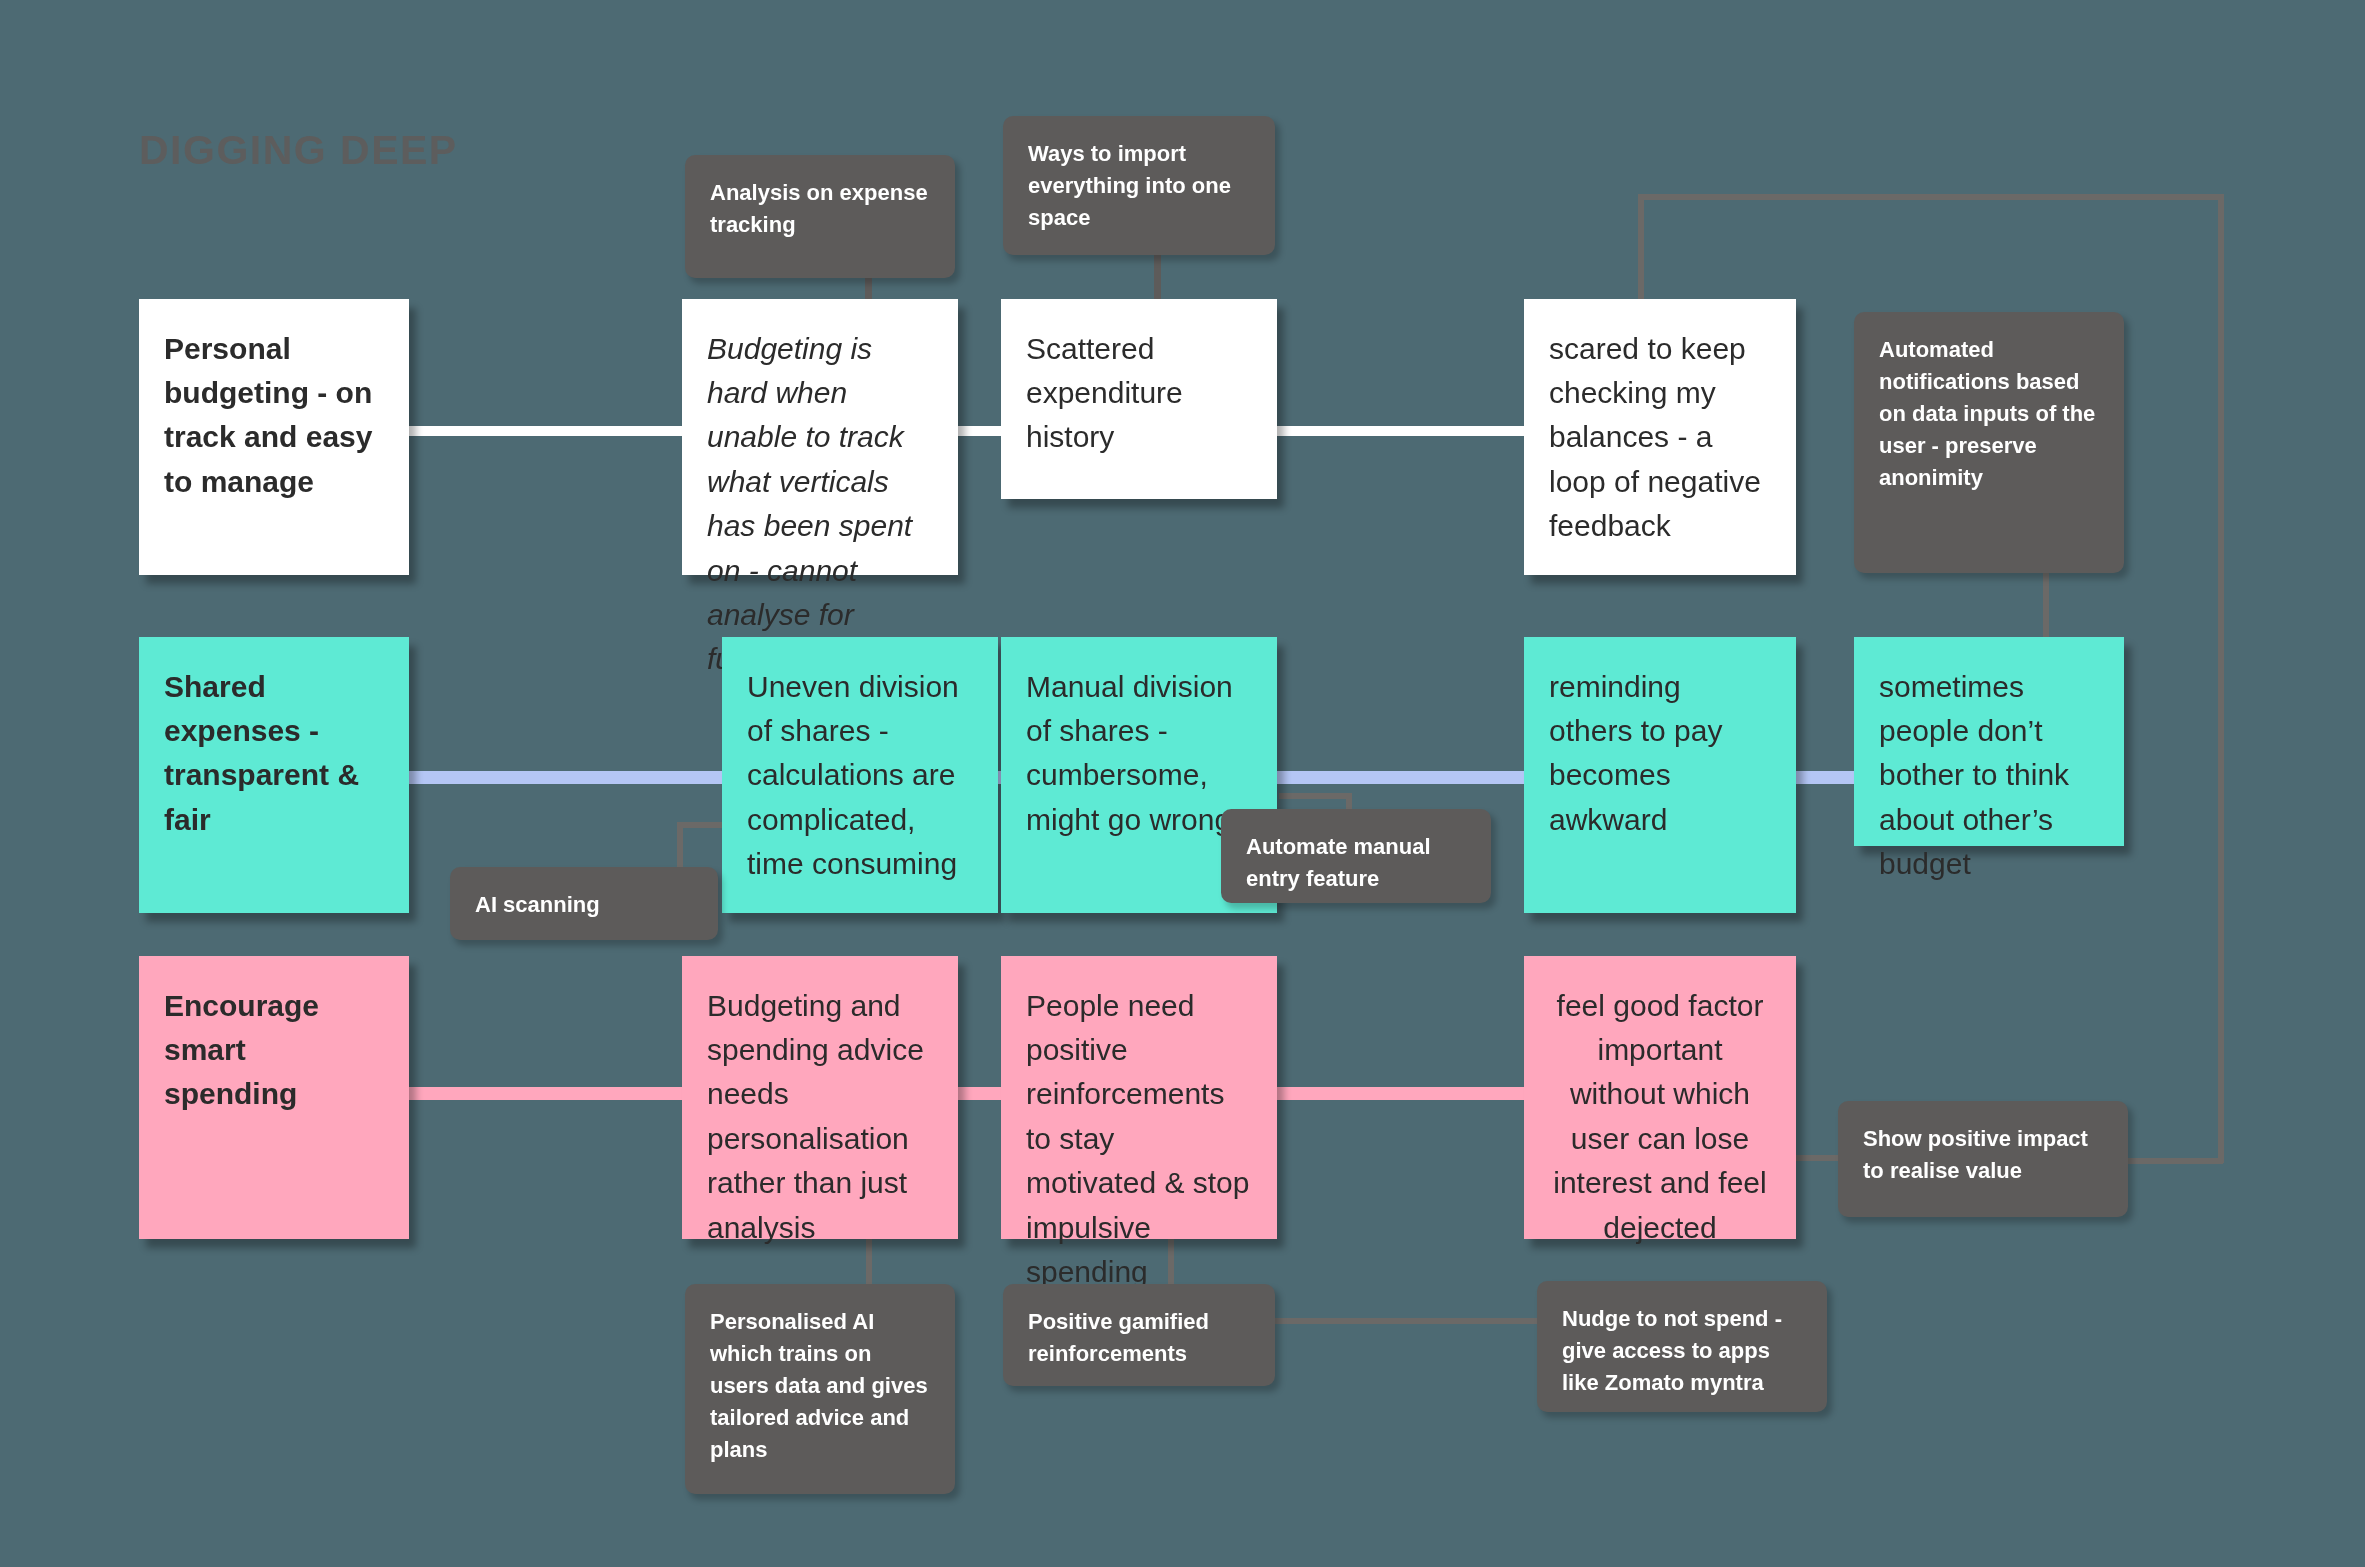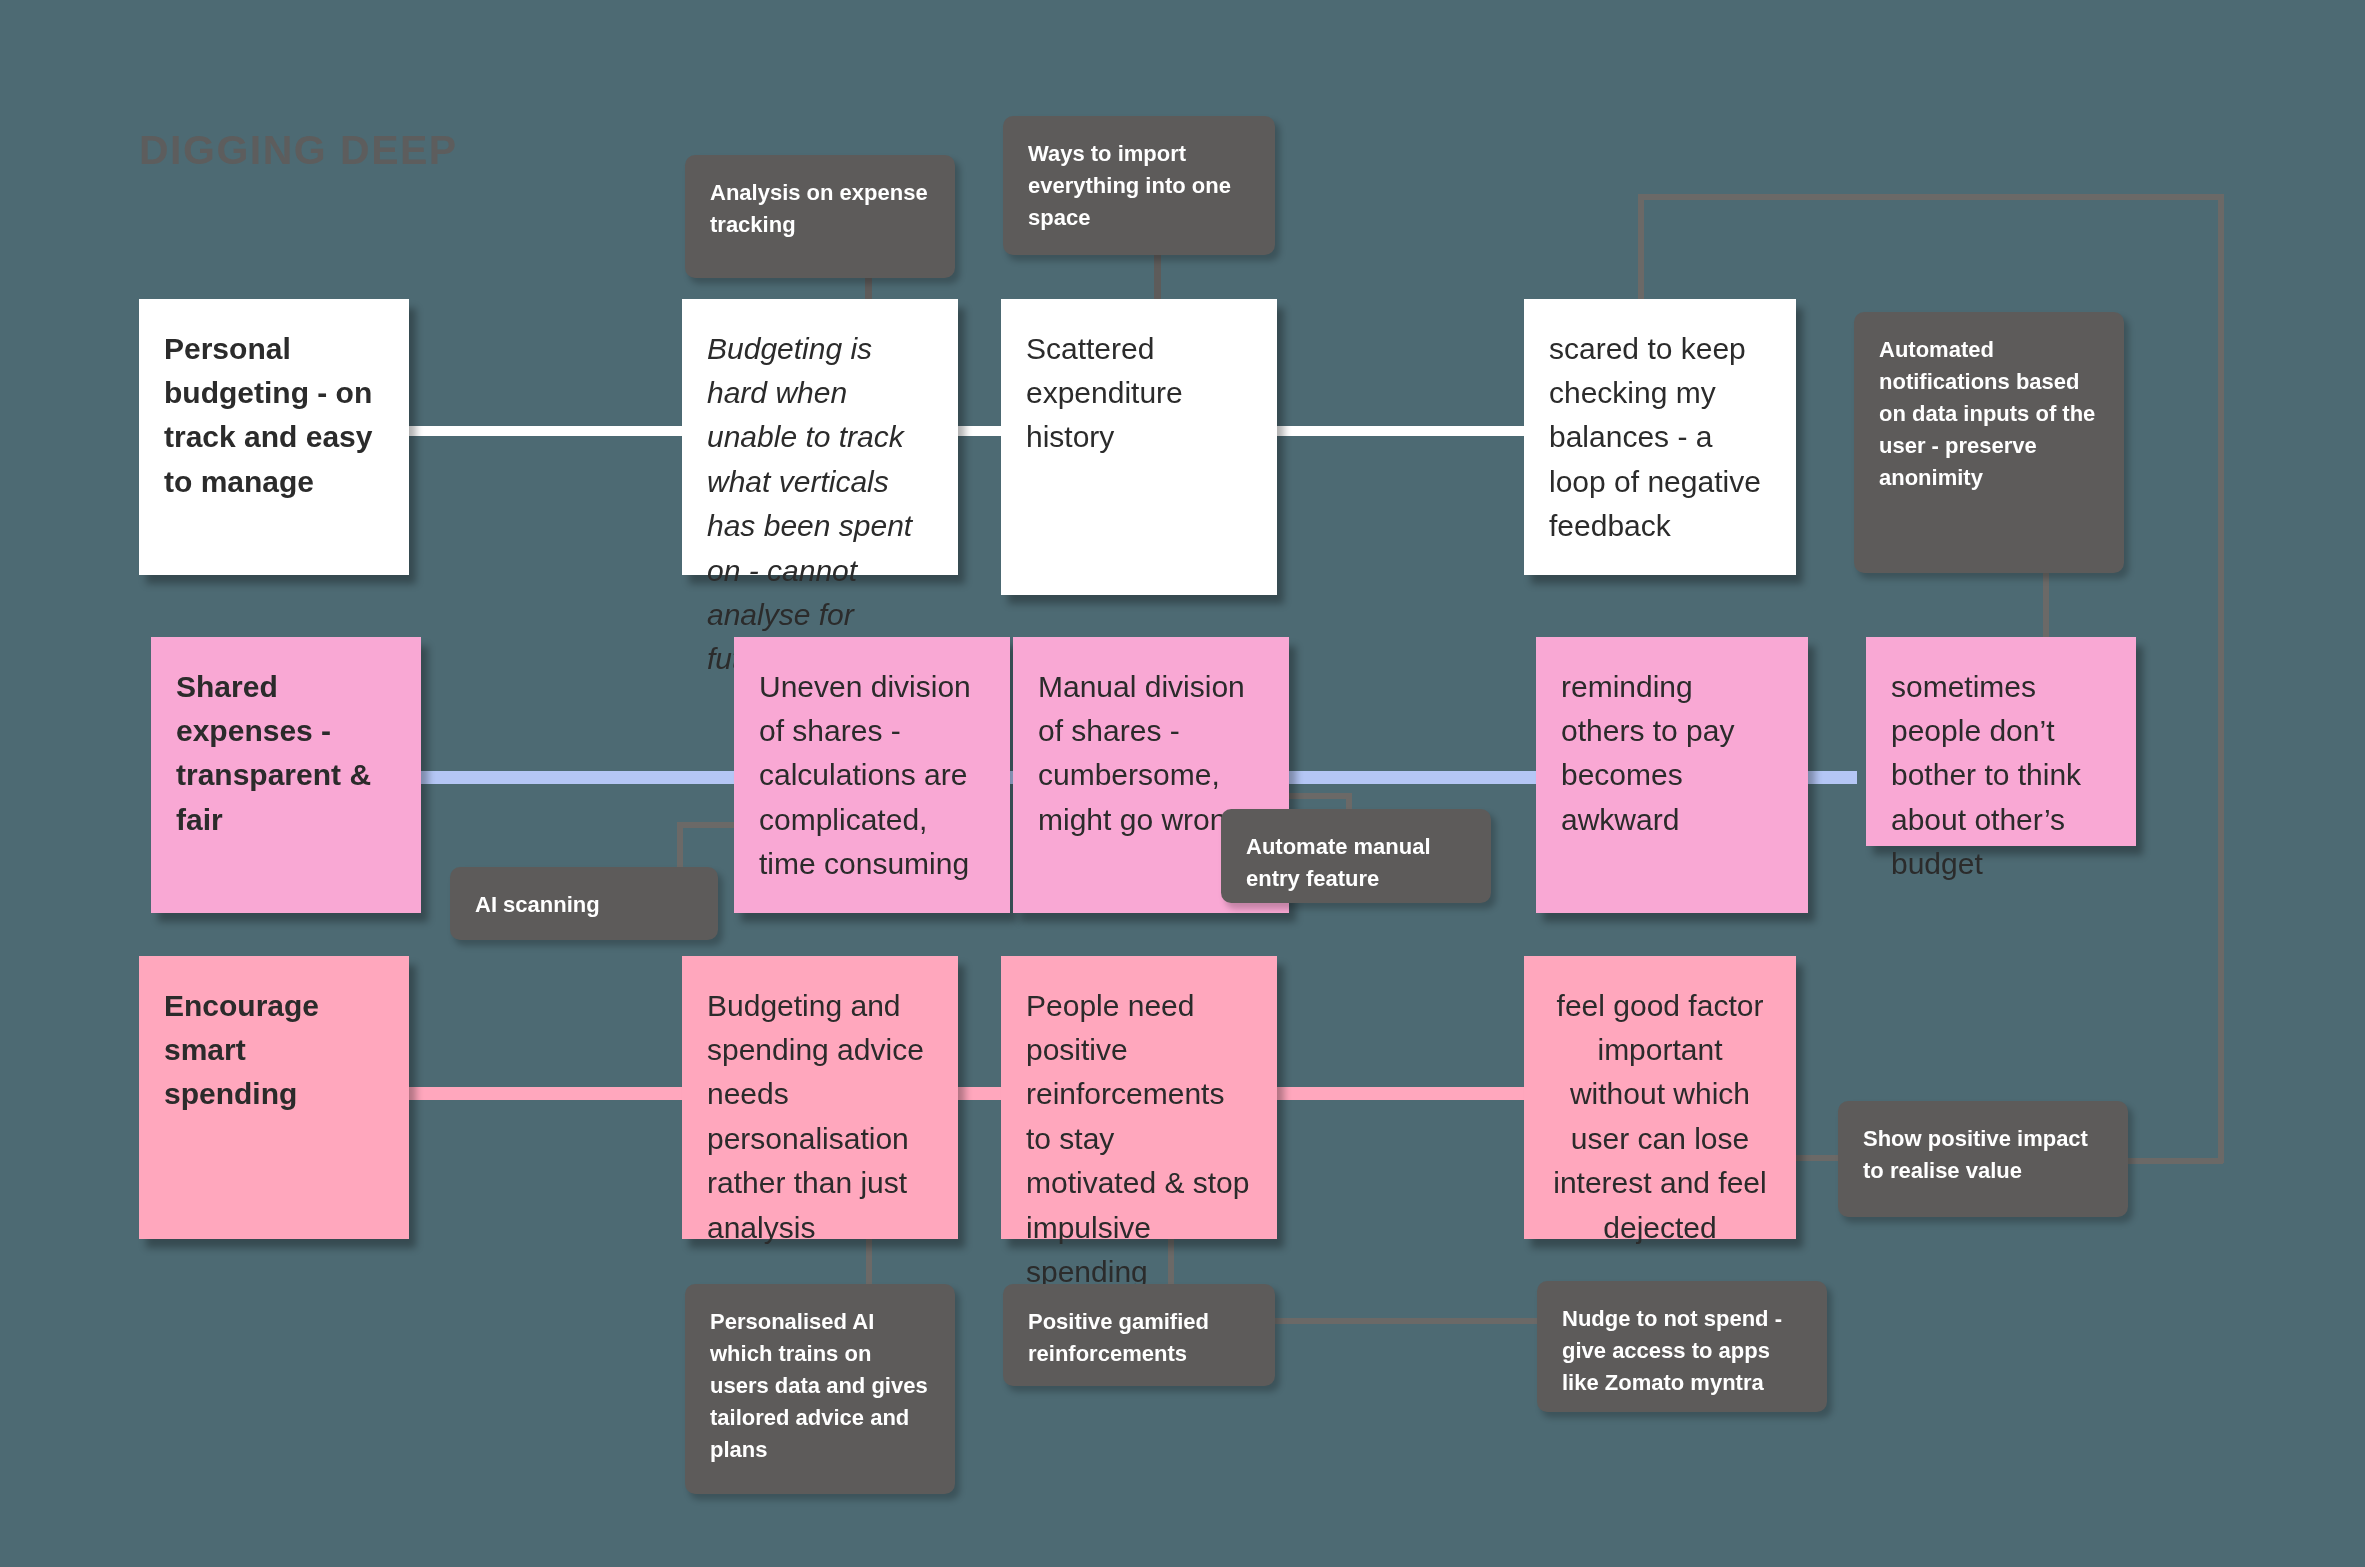--- a/index.html
+++ b/index.html
@@ -24,21 +24,21 @@
     position:absolute;
     box-sizing:border-box;
     padding:27.6px 25px;
     font-size:30px;
     line-height:1.48;
     color:#2b2b2b;
     box-shadow:7.3px 8.7px 7.3px rgba(0,0,0,0.30);
     z-index:4;
   }
   .card.white{background:#ffffff;}
-  .card.blue{background:#f9a8d4;margin-left:12px;}
+  .card.blue{background:#5eead4;}
   .card.pink{background:#ffa7bd;}
   .card.bold{font-weight:700;}
 
   
   .note{
     position:absolute;
     box-sizing:border-box;
     background:#5d5b5a;
     border-radius:10.2px;
     padding:22px 25px;
@@ -64,21 +64,21 @@
 <div id="stage">
 
   <div class="title">DIGGING DEEP</div>
 
   <div class="ln white" style="left:406px;top:426px;width:1132px;height:10.2px;"></div>
 
   <div class="card white bold" style="left:139px;top:299px;width:270px;height:276px;">Personal budgeting - on track and easy to manage</div>
 
   <div class="card white" style="left:682px;top:299px;width:276px;height:276px;font-style:italic;">Budgeting is hard when unable to track what verticals has been spent on - cannot analyse for future</div>
 
-  <div class="card white" style="left:1001px;top:299px;width:276px;height:296px;">Scattered expenditure history</div>
+  <div class="card white" style="left:1001px;top:299px;width:276px;height:200px;">Scattered expenditure history</div>
 
   <div class="card white" style="left:1524px;top:299px;width:272px;height:276px;">scared to keep checking my balances - a loop of negative feedback</div>
 
   <div class="ln dark" style="left:865px;top:276px;width:7.3px;height:36px;"></div>
   <div class="ln dark" style="left:1154px;top:255px;width:7.3px;height:57px;"></div>
 
   <div class="note" style="left:685px;top:155px;width:270px;height:123px;">Analysis on expense tracking</div>
 
   <div class="note" style="left:1003px;top:116px;width:272px;height:139px;">Ways to import everything into one space</div>
 

